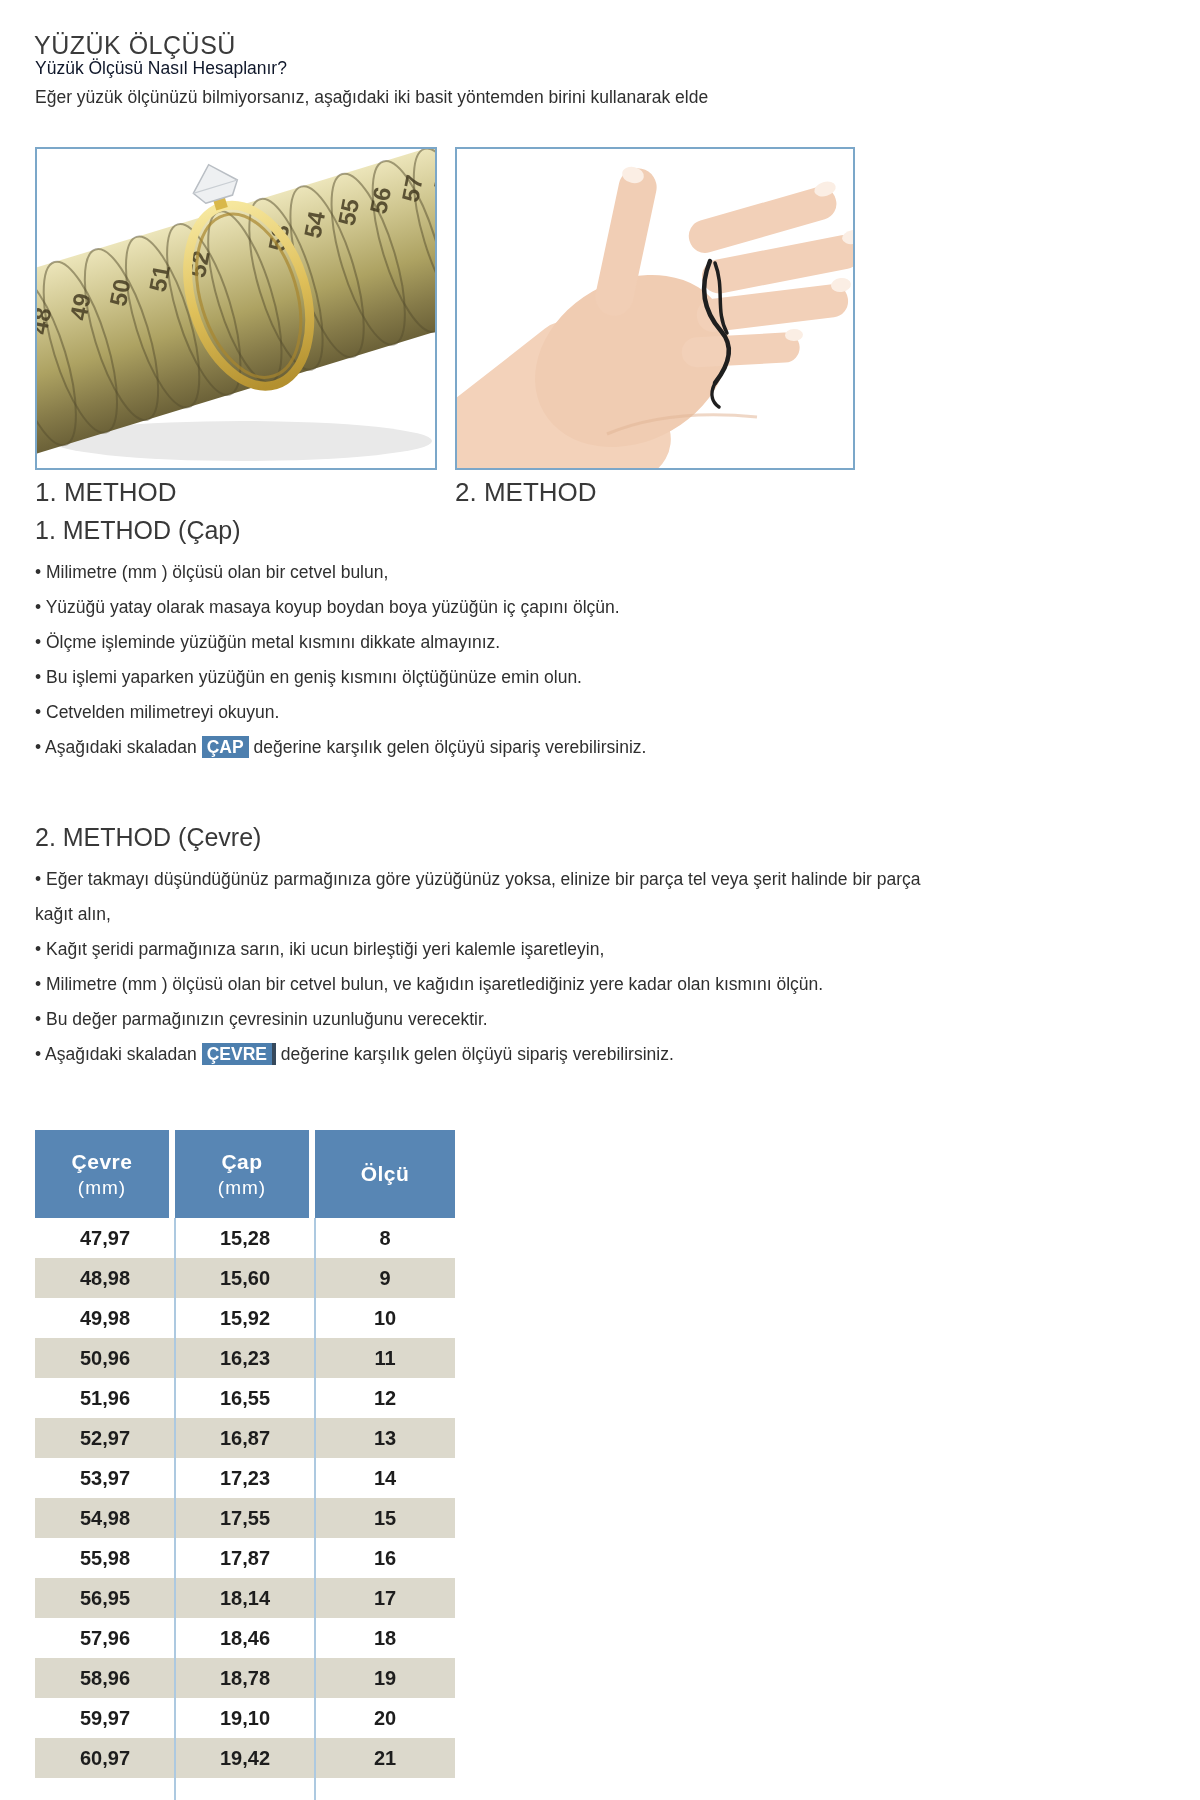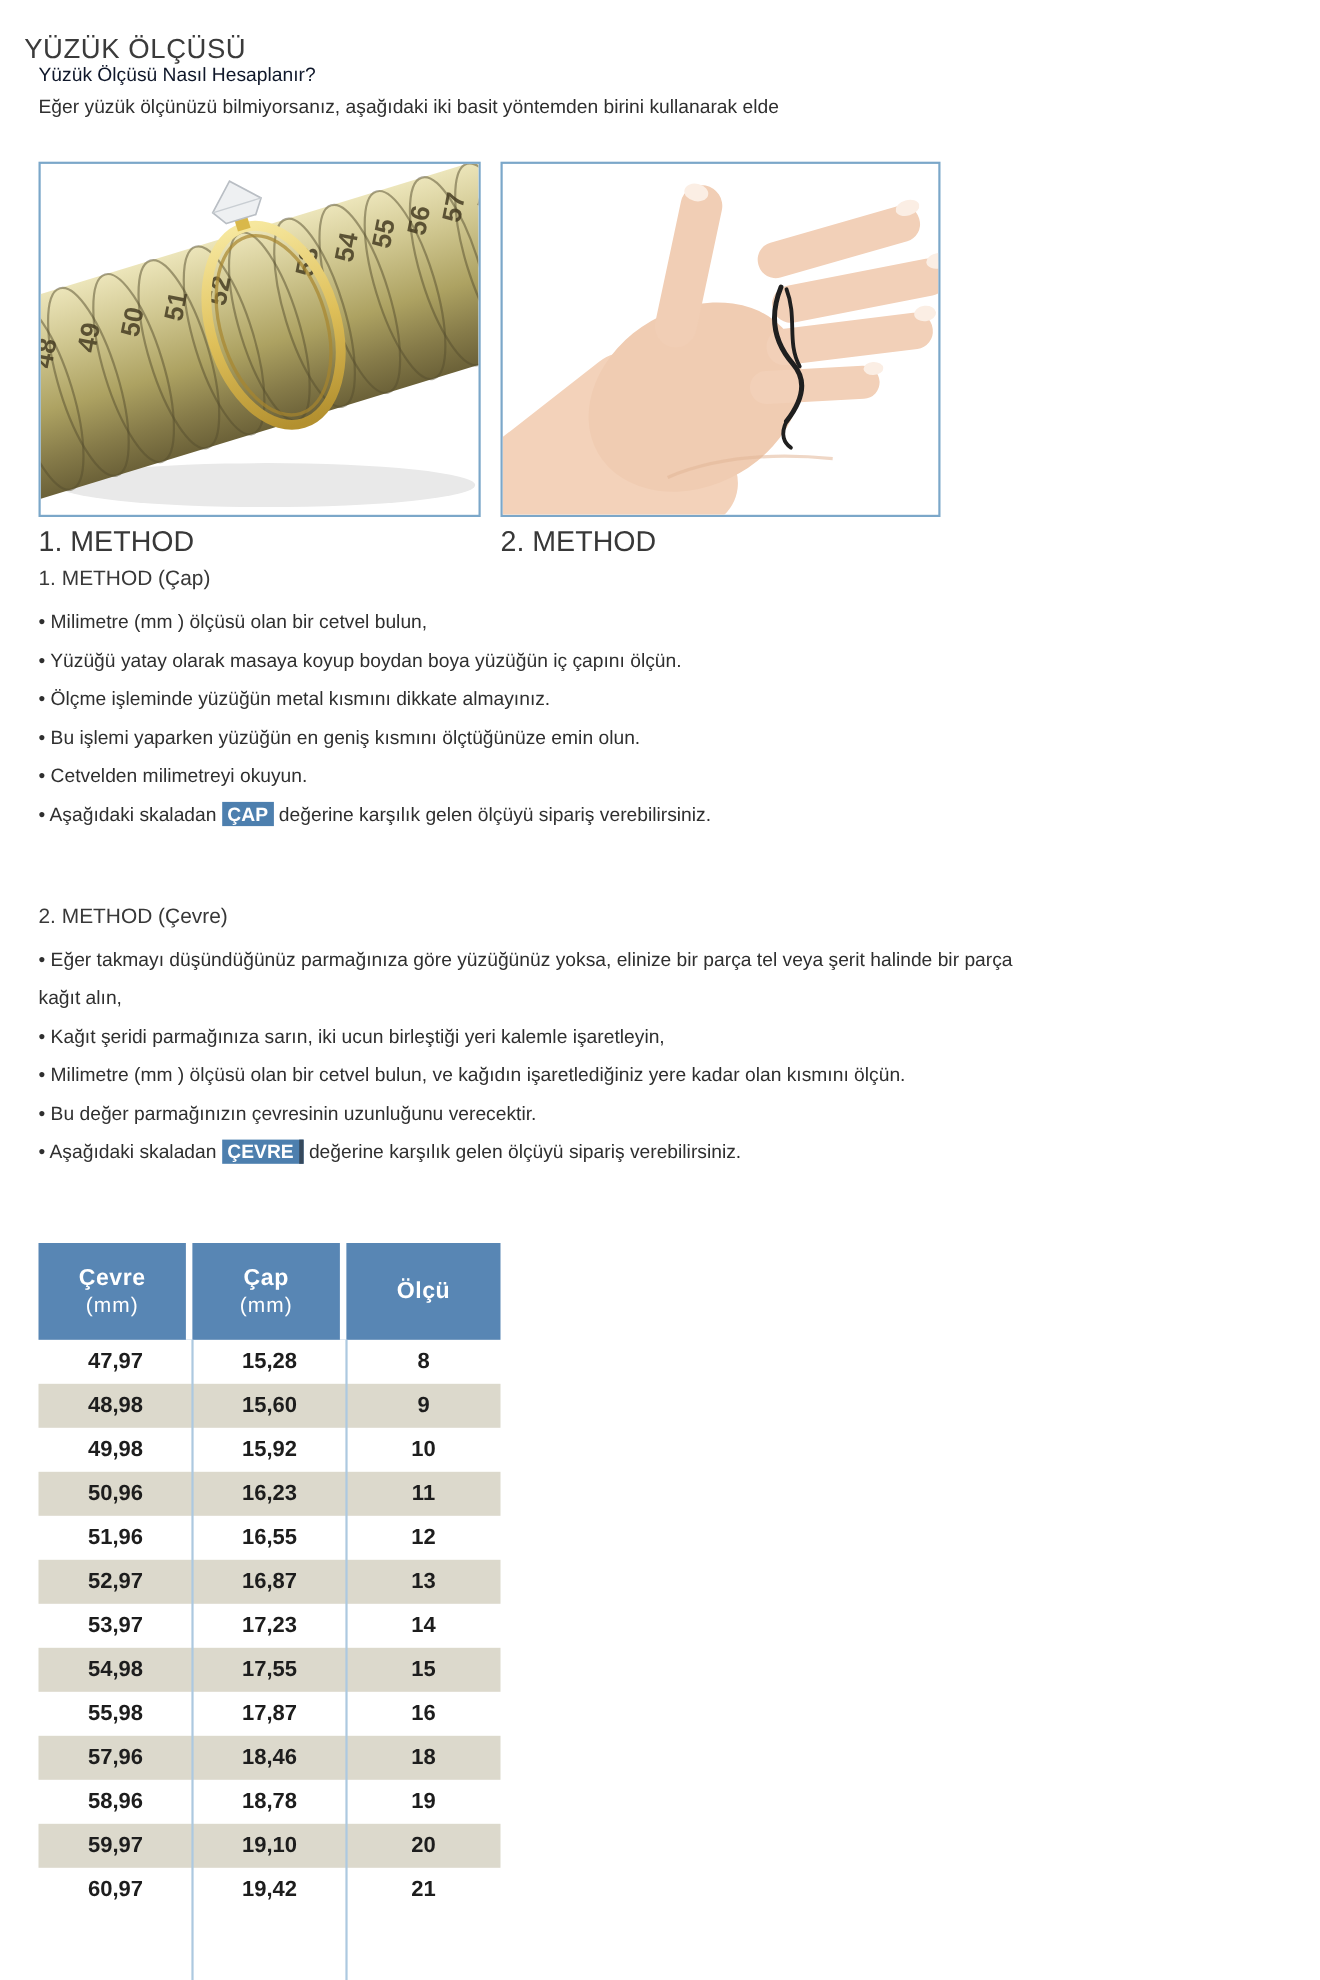--- a/index.html
+++ b/index.html
@@ -7,38 +7,38 @@
     --badge-blue:#4d7fae;
     --stripe-beige:#dcd9cc;
     --figure-border:#7ba7c9;
     --separator-blue:#adc9e0;
     --text-dark:#2f2f2f;
   }
   html,body{margin:0;padding:0;background:#fff;}
   body{font-family:"Liberation Sans","DejaVu Sans",sans-serif;color:var(--text-dark);}
   .page{position:relative;width:1200px;height:1800px;background:#fff;overflow:hidden;}
 
-  .title{position:absolute;left:22px;top:14px;font-size:25px;font-weight:400;color:#3b3b3b;letter-spacing:.5px;}
+  .title{position:absolute;left:34px;top:14px;font-size:25px;font-weight:400;color:#3b3b3b;letter-spacing:.5px;}
   .subtitle{position:absolute;left:35px;top:58px;font-size:17.5px;font-weight:400;color:#0f172a;}
   .intro-line1{position:absolute;left:35px;top:87px;font-size:17.5px;}
   .intro-line2{position:absolute;left:35px;top:117px;font-size:17.5px;}
 
   .figure{position:absolute;top:147px;border:2px solid var(--figure-border);background:#fff;overflow:hidden;}
   .figure.f1{left:35px;width:398px;height:319px;}
   .figure.f2{left:455px;width:396px;height:319px;}
   .figure svg{display:block;}
 
   .caption{position:absolute;top:477px;font-size:26px;color:#383838;}
   .caption.c1{left:35px;}
   .caption.c2{left:455px;}
 
   .method{position:absolute;left:35px;width:890px;}
   .method.m1{top:516px;}
   .method.m2{top:823px;}
-  .method h2{margin:0 0 10px 0;font-size:19px;font-weight:400;color:#383838;}
+  .method h2{margin:0 0 10px 0;font-size:25px;font-weight:400;color:#383838;}
   .bullet{font-size:17.5px;line-height:35px;color:var(--text-dark);}
   .badge{background:var(--badge-blue);color:#fff;font-weight:700;padding:1px 5px;}
   .badge.cevre{border-right:4px solid #36495c;}
 
   table.size-table{position:absolute;left:35px;top:1130px;width:420px;border-collapse:separate;border-spacing:0;table-layout:fixed;}
   table.size-table th,table.size-table td{box-sizing:border-box;width:140px;text-align:center;padding:0;}
   table.size-table th{height:88px;background:var(--header-blue);color:#fff;vertical-align:middle;}
   table.size-table th.gap{border-right:6px solid #fff;}
   .th1{display:block;font-size:21px;font-weight:700;letter-spacing:.5px;}
   .th2{display:block;font-size:19px;font-weight:400;letter-spacing:1px;margin-top:3px;}
@@ -223,20 +223,25 @@
           <td>54,98</td>
           <td>17,55</td>
           <td>15</td>
         </tr>
         <tr>
           <td>55,98</td>
           <td>17,87</td>
           <td>16</td>
         </tr>
         <tr>
+          <td>56,95</td>
+          <td>18,14</td>
+          <td>17</td>
+        </tr>
+        <tr>
           <td>57,96</td>
           <td>18,46</td>
           <td>18</td>
         </tr>
         <tr>
           <td>58,96</td>
           <td>18,78</td>
           <td>19</td>
         </tr>
         <tr>

